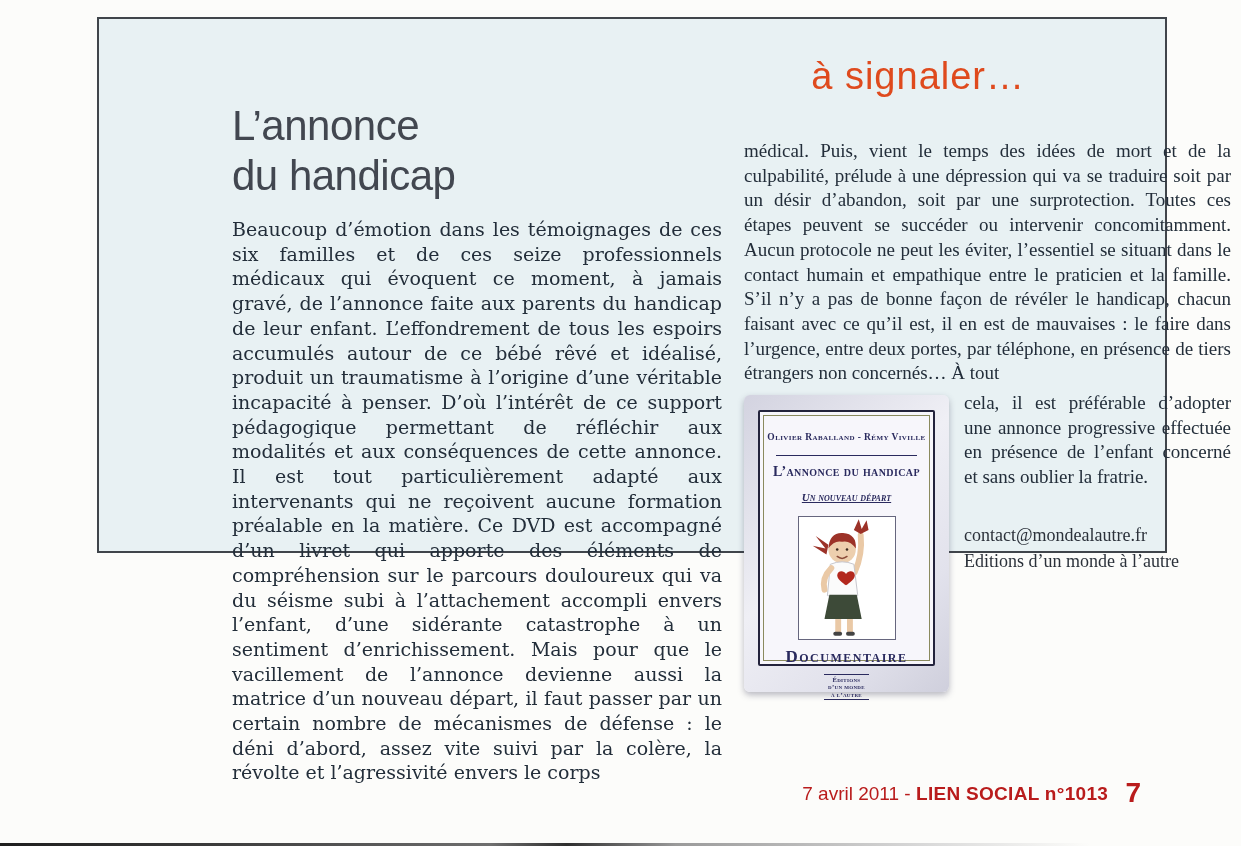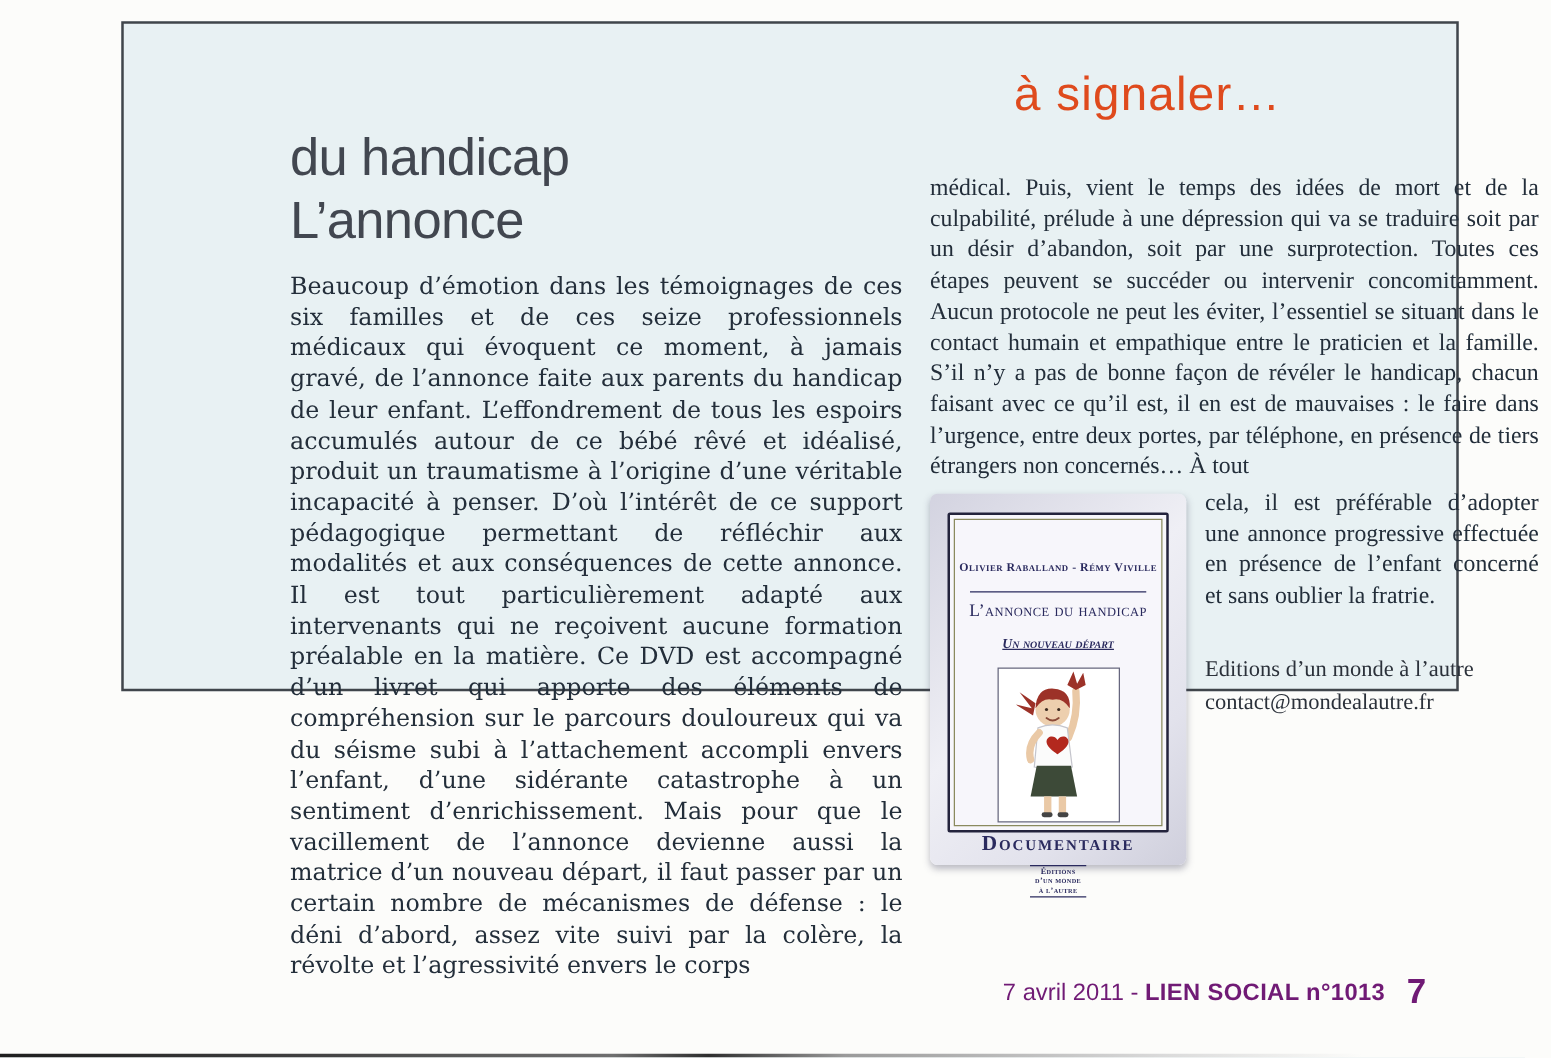--- a/index.html
+++ b/index.html
@@ -68,26 +68,26 @@
     background:#f7f6fb;
     border:2px solid #23233c;
     border-radius:2px;
   }
   .dvd-inner{
     position:absolute;inset:3px;
     border:1px solid #8a8a5e;
     text-align:center;
     color:#2a2a5e;
     font-family:"Liberation Serif",serif;
-    padding-top:27px;
+    padding-top:9px;
     box-sizing:border-box;
   }
   .dvd-authors{font-size:9.5px;font-weight:bold;font-variant:small-caps;letter-spacing:.4px;}
   .dvd-rule{width:86%;border:0;border-top:1px solid #2a2a5e;margin:5px auto 4px;}
-  .dvd-title{font-size:14px;font-weight:normal;font-variant:small-caps;letter-spacing:.4px;}
+  .dvd-title{font-size:14px;font-weight:bold;font-variant:small-caps;letter-spacing:.4px;}
   .dvd-subtitle{font-size:11px;font-weight:bold;font-style:italic;font-variant:small-caps;margin-top:1px;text-decoration:underline;}
   .dvd-illustration{
     width:96px;height:122px;margin:6px auto 5px;
     background:#ffffff;border:1px solid #66667e;
   }
   .dvd-genre{font-size:17px;font-weight:bold;font-variant:small-caps;letter-spacing:1.5px;}
   .dvd-publisher{
     display:inline-block;margin-top:4px;
     font-size:6.5px;line-height:7.5px;font-weight:bold;
     font-variant:small-caps;letter-spacing:.3px;
@@ -102,21 +102,21 @@
     font-size:18px;line-height:26.5px;
     color:#2b313a;
     text-align:left;
   }
   .caption p{margin:0;}
   .cap-lead{font-weight:bold;font-style:italic;}
 
   
   .footer{
     position:absolute;top:775px;right:100px;
-    font-size:19px;color:#701a75;
+    font-size:19px;color:#b91c1c;
     white-space:nowrap;
   }
   .footer .journal{font-weight:bold;letter-spacing:.3px;}
   .footer .pagenum{
     font-weight:bold;font-size:28px;margin-left:12px;
     position:relative;top:2px;
   }
 
   
   .scan-edge{
@@ -125,22 +125,22 @@
   }
 </style>
 </head>
 <body>
 
 <div class="panel">
 
   <div class="section-label">à signaler…</div>
 
   <div class="article-title">
+    <div>L’annonce</div>
     <div>du handicap</div>
-    <div>L’annonce</div>
   </div>
 
   <div class="body-text col-left">Beaucoup d’émotion dans les témoignages de ces six familles et de ces seize professionnels médicaux qui évoquent ce moment, à jamais gravé, de l’annonce faite aux parents du handicap de leur enfant. L’effondrement de tous les espoirs accumulés autour de ce bébé rêvé et idéalisé, produit un traumatisme à l’origine d’une véritable incapacité à penser. D’où l’intérêt de ce support pédagogique permettant de réfléchir aux modalités et aux conséquences de cette annonce. Il est tout particulièrement adapté aux intervenants qui ne reçoivent aucune formation préalable en la matière. Ce DVD est accompagné d’un livret qui apporte des éléments de compréhension sur le parcours douloureux qui va du séisme subi à l’attachement accompli envers l’enfant, d’une sidérante catastrophe à un sentiment d’enrichissement. Mais pour que le vacillement de l’annonce devienne aussi la matrice d’un nouveau départ, il faut passer par un certain nombre de mécanismes de défense : le déni d’abord, assez vite suivi par la colère, la révolte et l’agressivité envers le corps</div>
 
   <div class="body-text col-right">
     <p>médical. Puis, vient le temps des idées de mort et de la culpabilité, prélude à une dépression qui va se traduire soit par un désir d’abandon, soit par une surprotection. Toutes ces étapes peuvent se succéder ou intervenir concomitamment. Aucun protocole ne peut les éviter, l’essentiel se situant dans le contact humain et empathique entre le praticien et la famille. S’il n’y a pas de bonne façon de révéler le handicap, chacun faisant avec ce qu’il est, il en est de mauvaises : le faire dans l’urgence, entre deux portes, par téléphone, en présence de tiers étrangers non concernés… À tout</p>
 
     <div class="wrap-section">
 
       <figure class="dvd-photo" style="margin-top:4px">
@@ -192,22 +192,22 @@
               <div>d’un monde</div>
               <div>à l’autre</div>
             </div>
           </div>
         </div>
       </figure>
 
       <p>cela, il est préférable d’adopter une annonce progressive effectuée en présence de l’enfant concerné et sans oublier la fratrie.</p>
 
       <div class="caption">
+        <p>contact@mondealautre.fr</p>
         <p>Editions d’un monde à l’autre</p>
-        <p>contact@mondealautre.fr</p>
       </div>
 
     </div>
   </div>
 
 </div>
 
 <div class="footer">
   <span>7 avril 2011 -</span>
   <span class="journal">LIEN SOCIAL n°1013</span>

